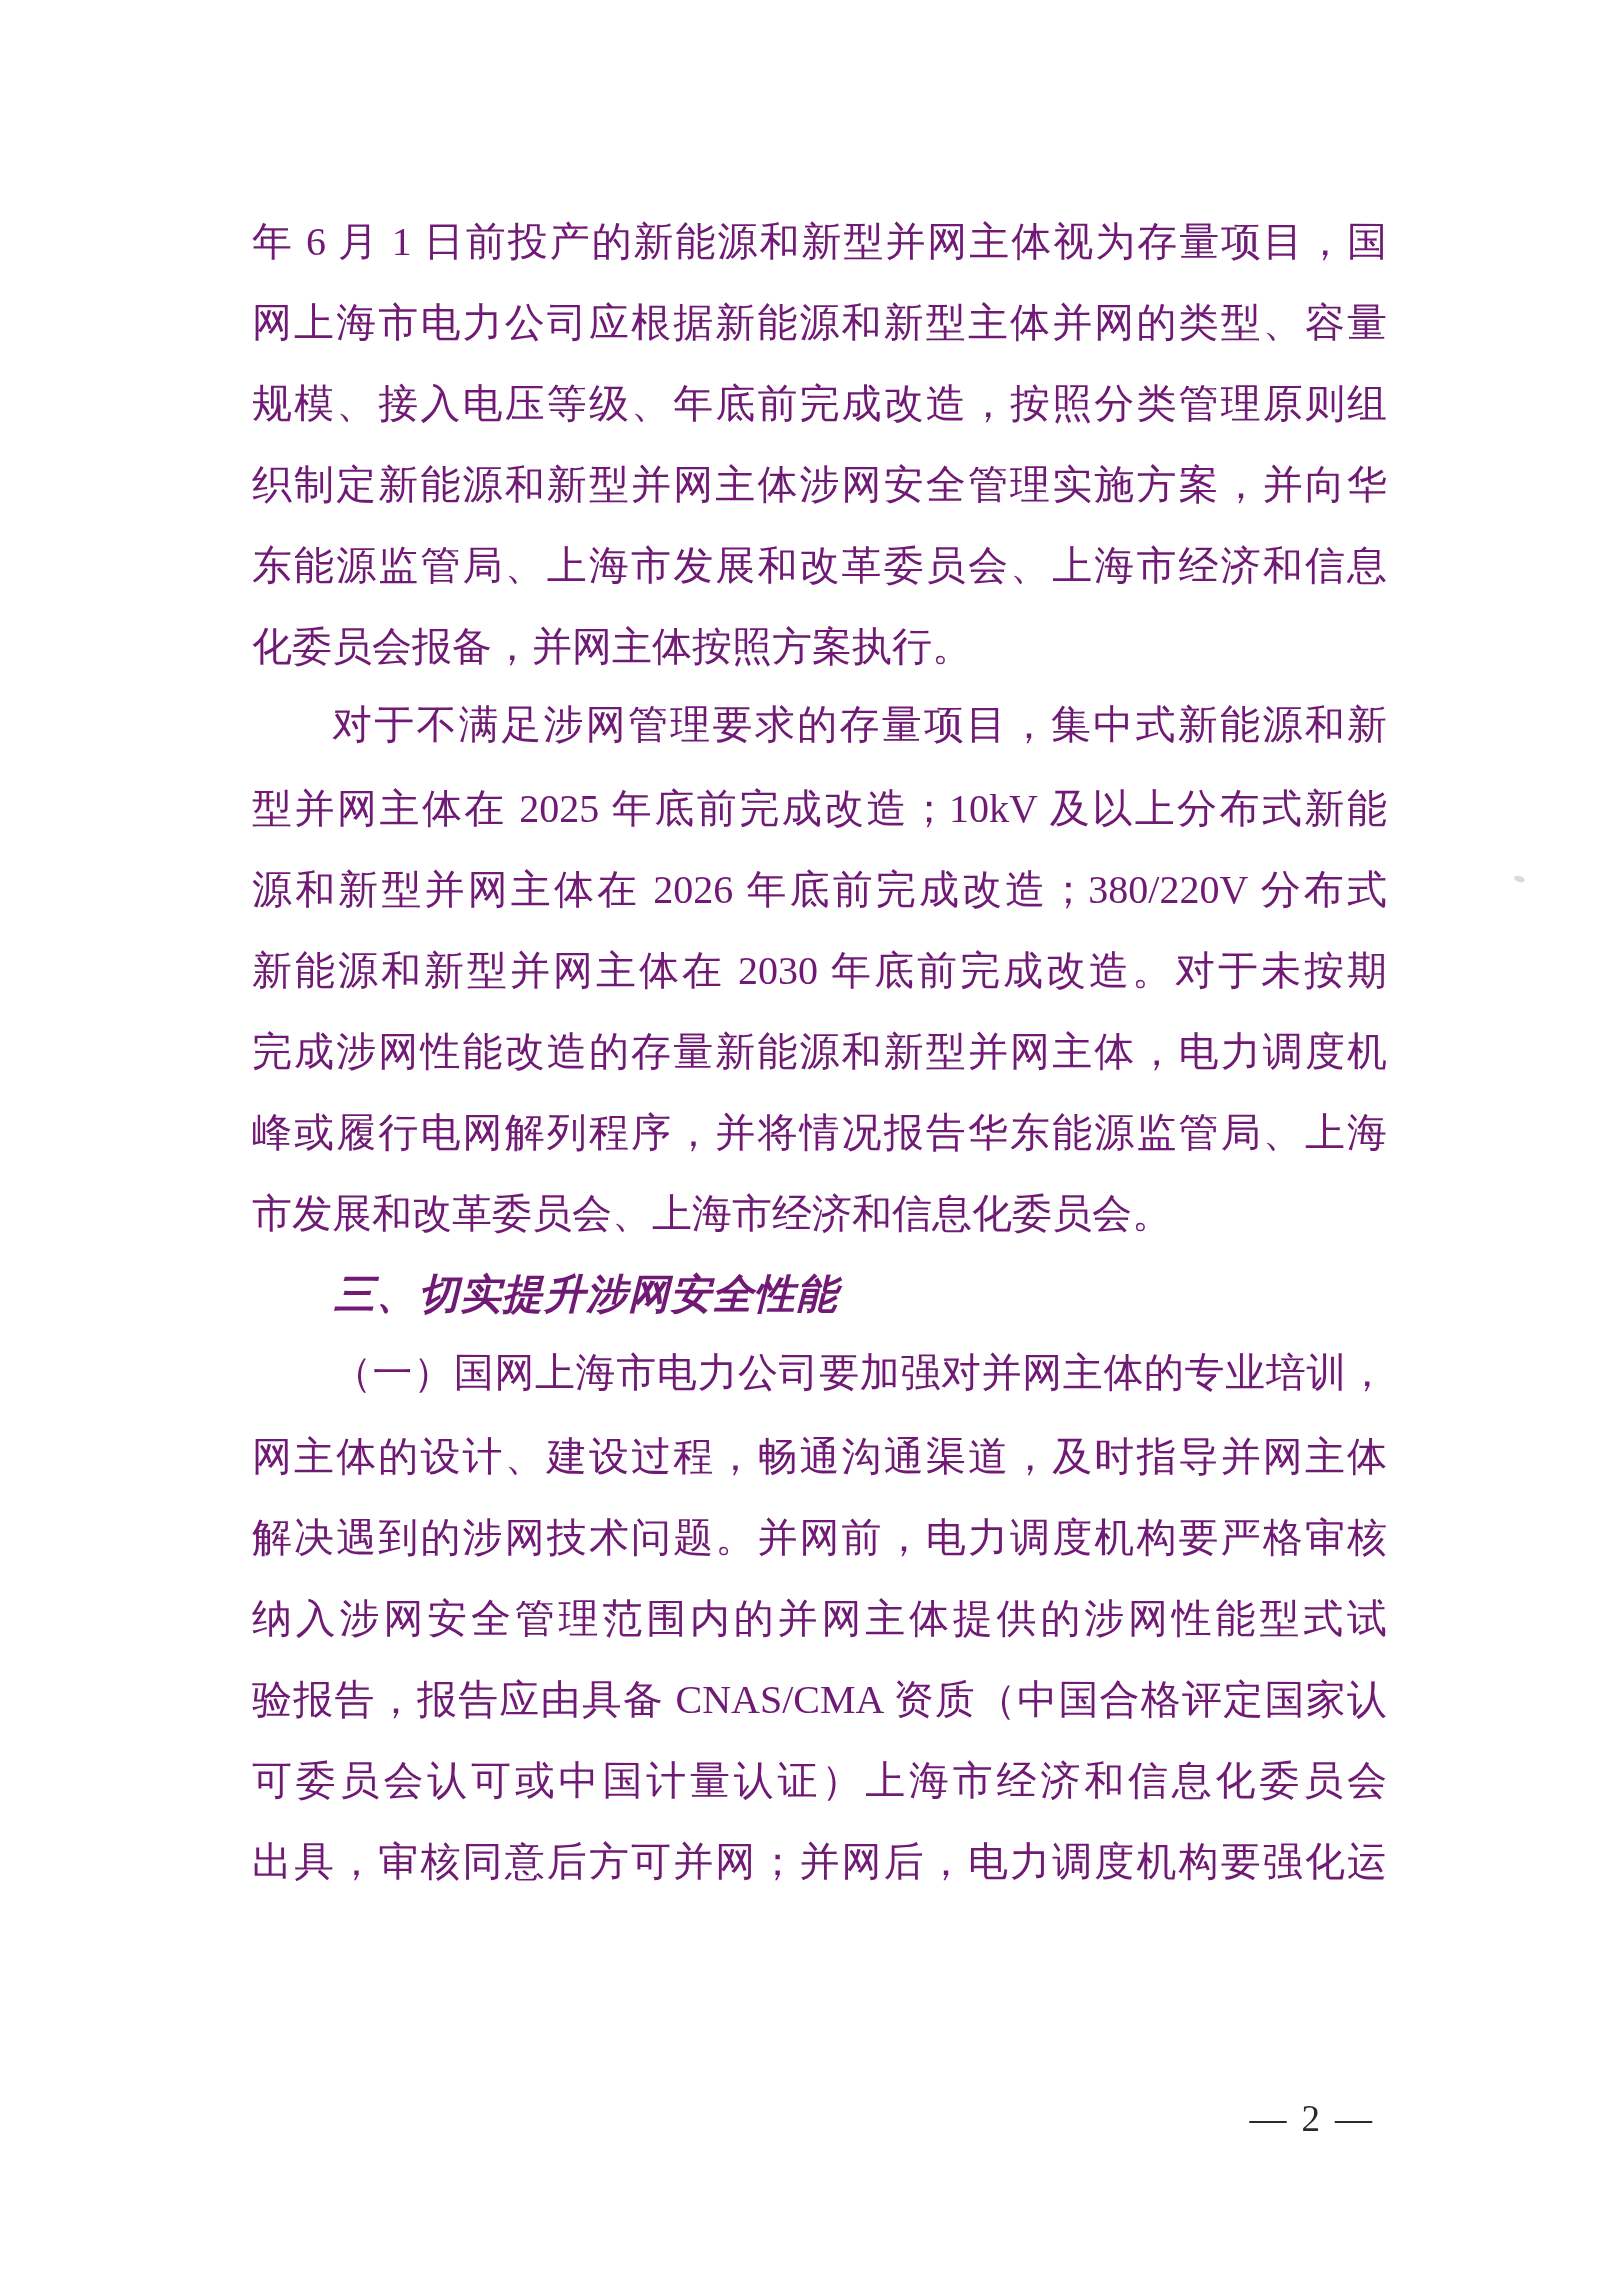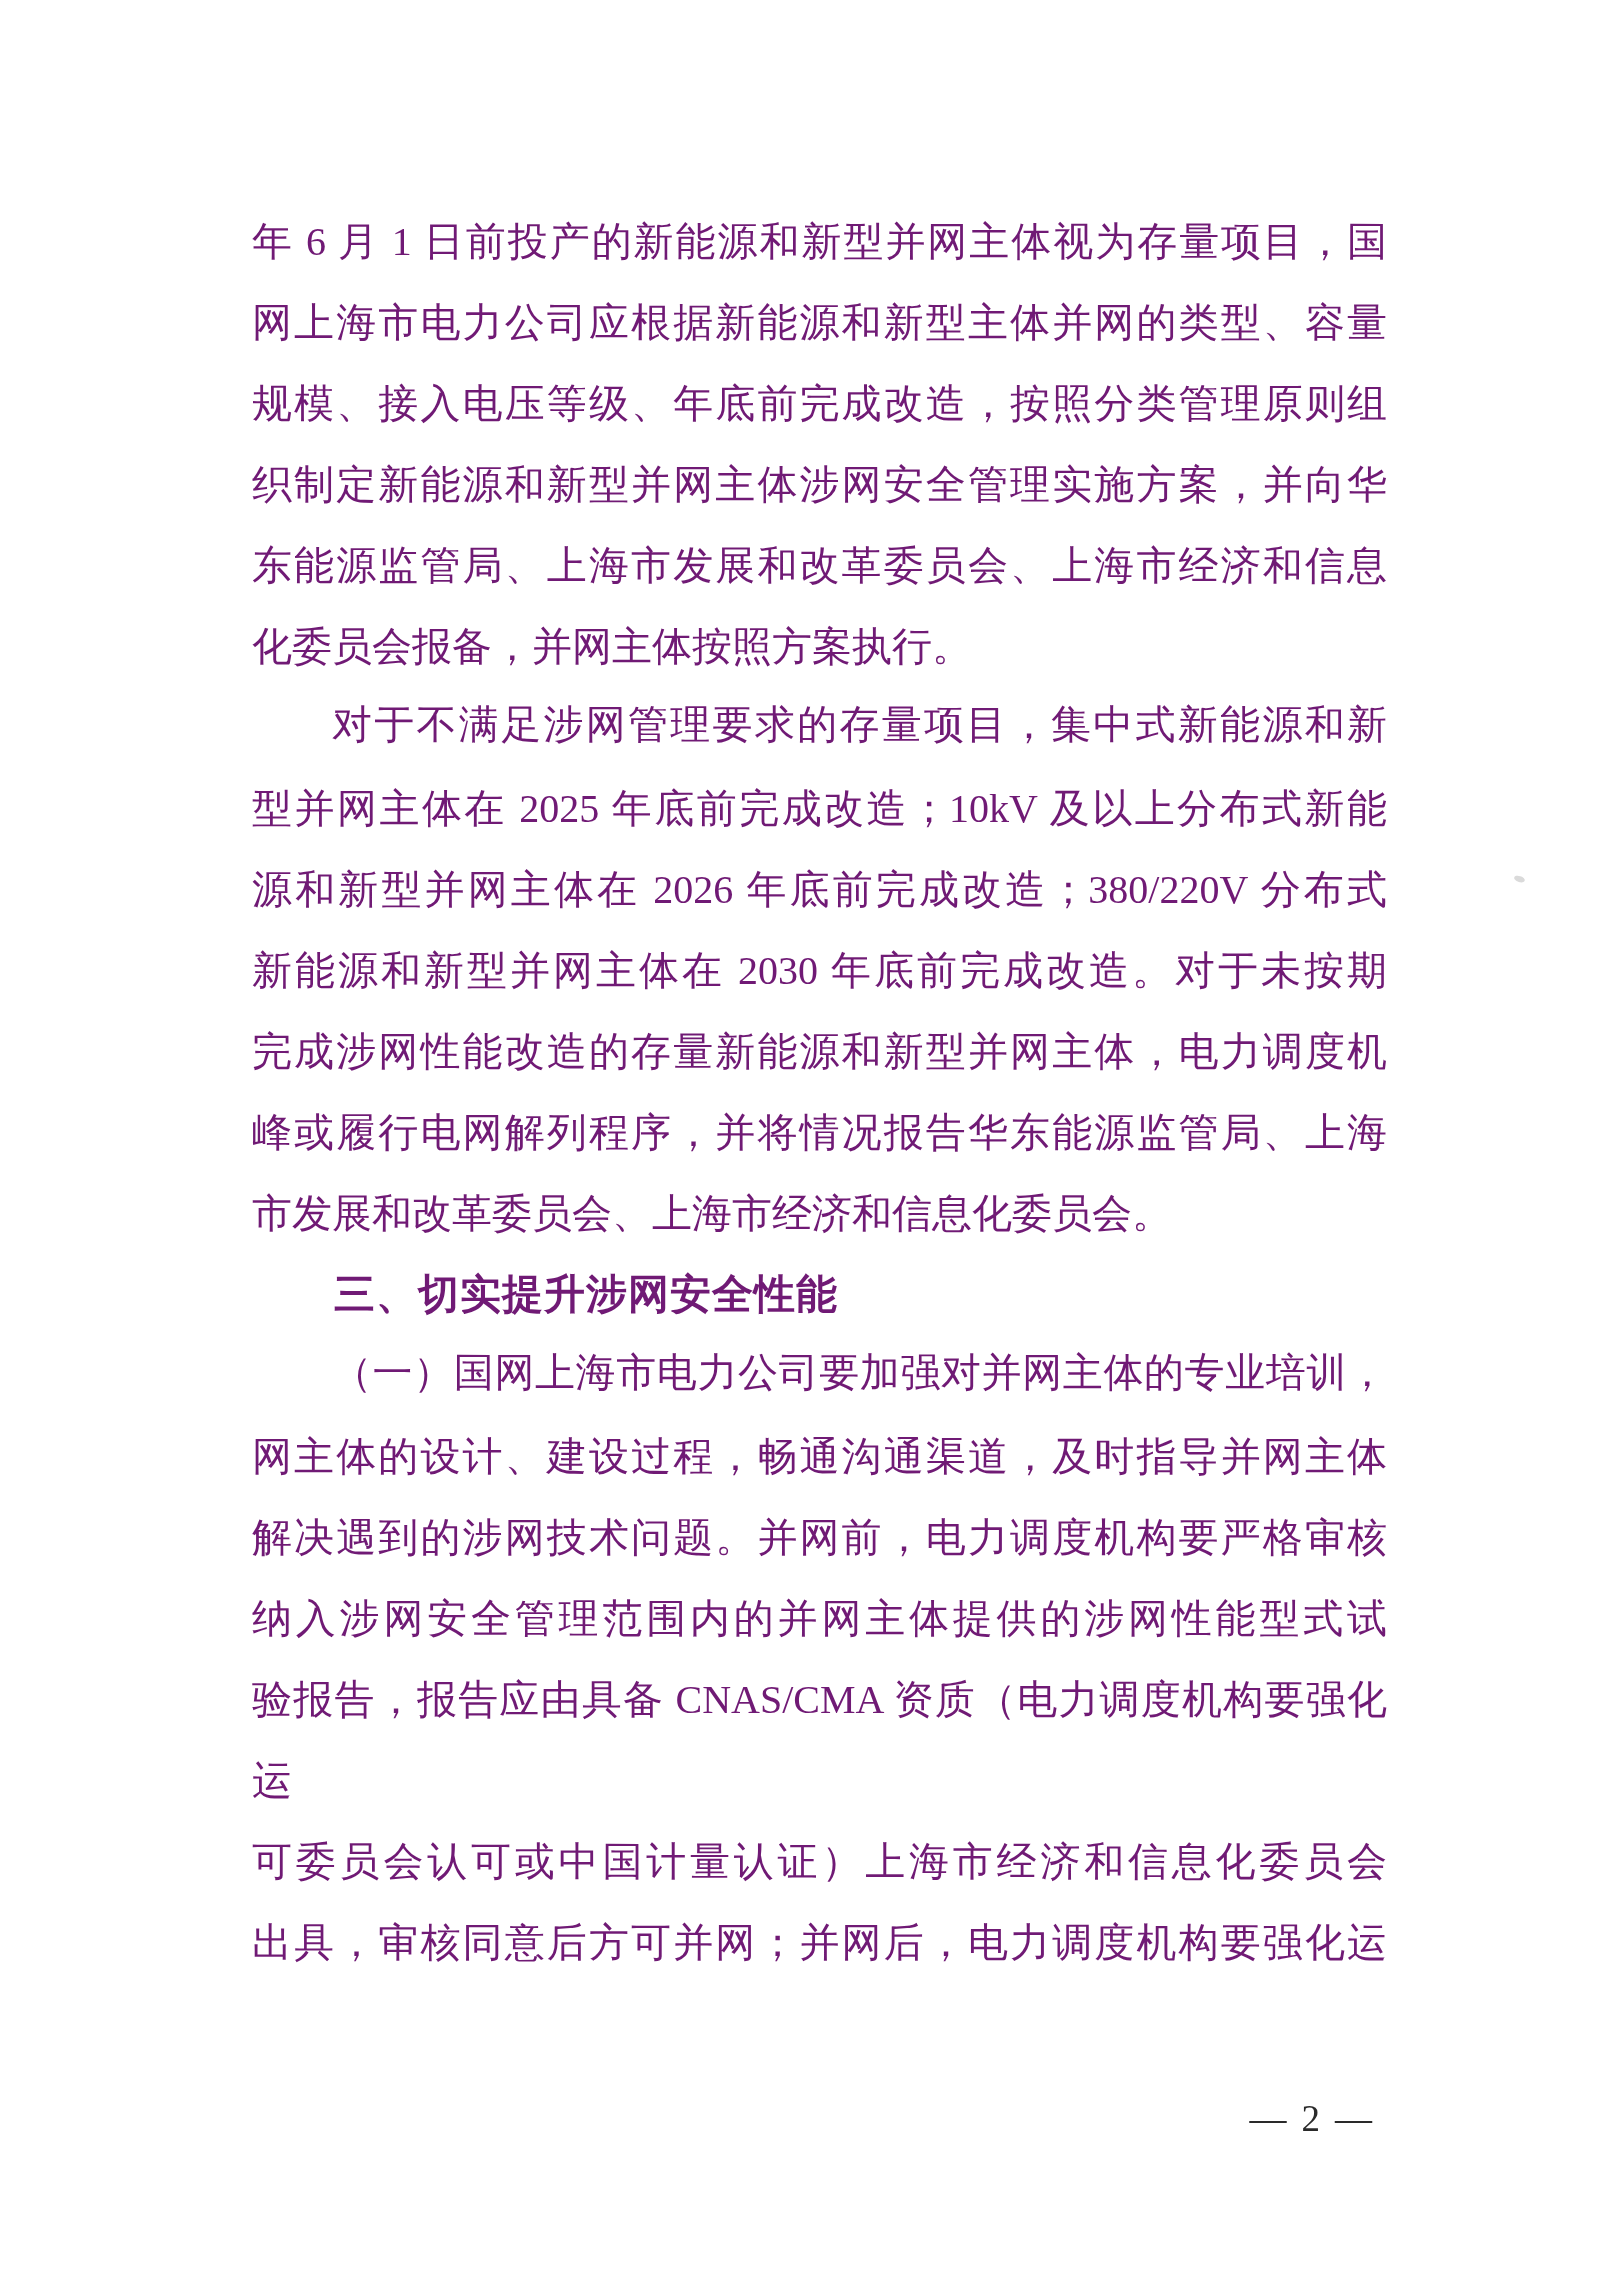--- a/index.html
+++ b/index.html
@@ -41,20 +41,21 @@
   }
   .line.ind {
     text-indent: 2em;
     font-family: Liberation Mono, monospace;
   }
   .line.heading {
     font-family: "Liberation Sans", "DejaVu Sans", sans-serif;
     font-weight: 700;
     font-size: 41px;
     letter-spacing: 1px;
+    font-style: italic;
   }
   .page-number {
     position: absolute;
     top: 2097px;
     right: 237px;
     font-family: "Liberation Serif", "DejaVu Serif", serif;
     font-size: 37px;
     color: #2a2a2a;
     letter-spacing: 2.9px;
     white-space: nowrap;
@@ -88,20 +89,20 @@
       <div class="line just">源和新型并网主体在 2026 年底前完成改造；380/220V 分布式</div>
       <div class="line just">新能源和新型并网主体在 2030 年底前完成改造。对于未按期</div>
       <div class="line just">完成涉网性能改造的存量新能源和新型并网主体，电力调度机</div>
       <div class="line just">峰或履行电网解列程序，并将情况报告华东能源监管局、上海</div>
       <div class="line">市发展和改革委员会、上海市经济和信息化委员会。</div>
       <div class="line ind heading">三、切实提升涉网安全性能</div>
       <div class="line just ind">（一）国网上海市电力公司要加强对并网主体的专业培训，</div>
       <div class="line just">网主体的设计、建设过程，畅通沟通渠道，及时指导并网主体</div>
       <div class="line just">解决遇到的涉网技术问题。并网前，电力调度机构要严格审核</div>
       <div class="line just">纳入涉网安全管理范围内的并网主体提供的涉网性能型式试</div>
-      <div class="line just">验报告，报告应由具备 CNAS/CMA 资质（电力调度机构要强化运</div>
+      <div class="line just">验报告，报告应由具备 CNAS/CMA 资质（中国合格评定国家认</div>
       <div class="line just">可委员会认可或中国计量认证）上海市经济和信息化委员会</div>
       <div class="line just">出具，审核同意后方可并网；并网后，电力调度机构要强化运</div>
     </div>
   <div class="page-number">— 2 —</div>
   <div class="speck"></div>
 </div>
 
 
 </body></html>

